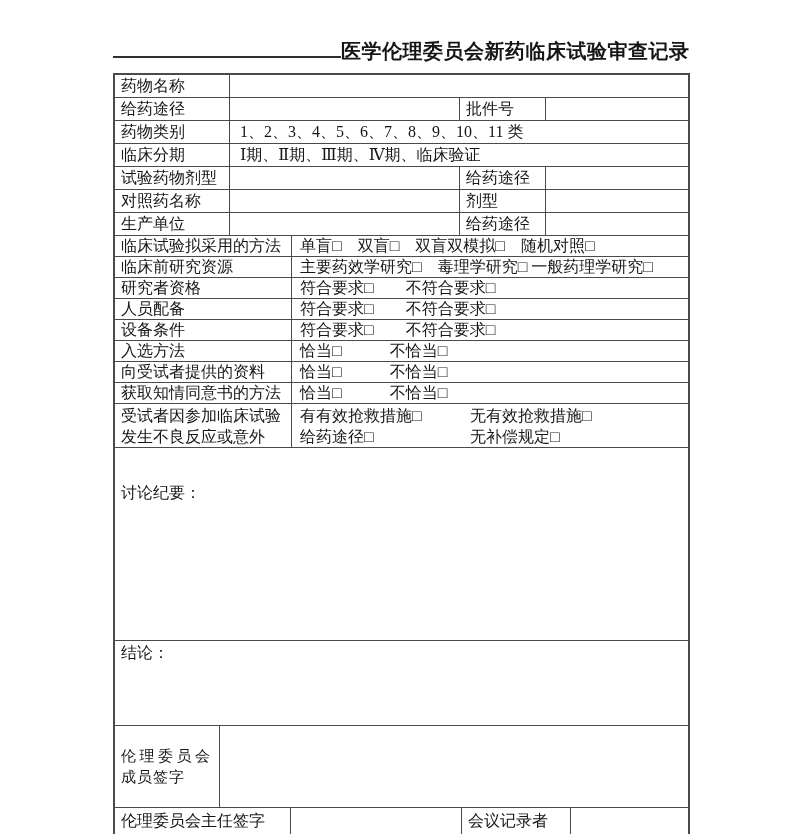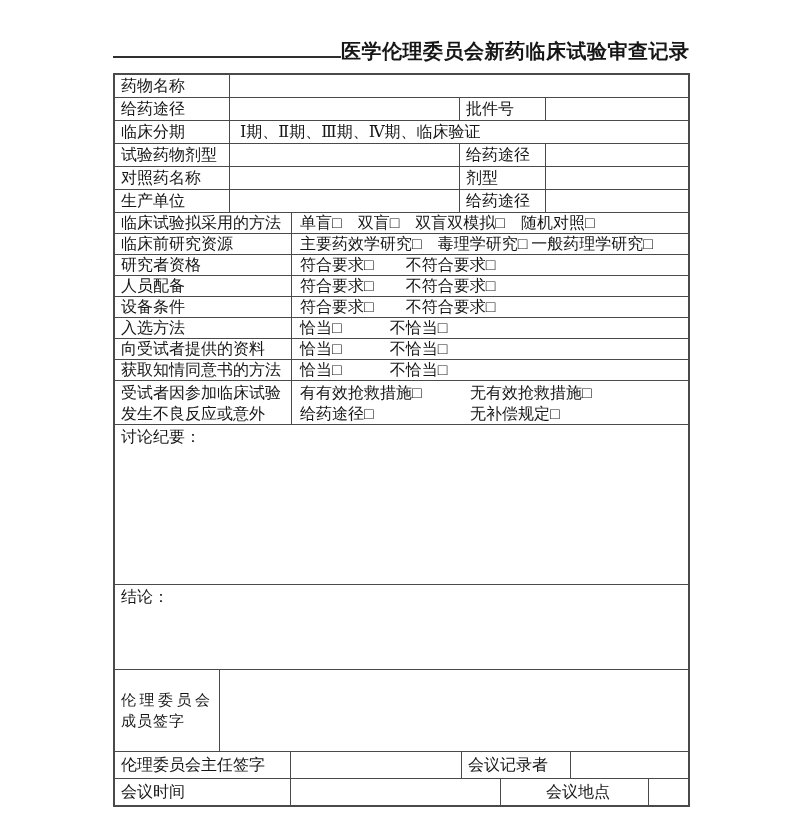--- a/index.html
+++ b/index.html
@@ -52,21 +52,21 @@
   .w105 { width: 105px; flex: none; }
   .w164 { width: 176px; flex: none; }
   .w171 { width: 171px; flex: none; }
   .w109 { width: 109px; flex: none; }
   .fill { flex: 1 1 auto; }
 
   
   .h23  { height: 23px; }
   .h21  { height: 21px; }
   .h44  { height: 44px; }
-  .h160 { height: 160px; }
+  .h160 { height: 160px; margin-top: 33px; }
   .h85  { height: 85px; }
   .h82  { height: 82px; }
   .h27  { height: 27px; }
   .h26  { height: 26px; gap: 39px; }
 
   .opt-a { display: inline-block; width: 170px; }
   .sig-line1 { letter-spacing: 3.5px; font-size: 15px; }
   .sig-line2 { letter-spacing: 1px; font-size: 15px; }
 </style>
 </head>
@@ -85,20 +85,24 @@
       <div class="cell fill"></div>
     </div>
 
     <div class="row h23">
       <div class="cell w115">给药途径</div>
       <div class="cell w230"></div>
       <div class="cell w86">批件号</div>
       <div class="cell fill"></div>
     </div>
 
+    <div class="row h23">
+      <div class="cell w115">药物类别</div>
+      <div class="cell fill val">1、2、3、4、5、6、7、8、9、10、11 类</div>
+    </div>
 
     <div class="row h23">
       <div class="cell w115">临床分期</div>
       <div class="cell fill val">Ⅰ期、Ⅱ期、Ⅲ期、Ⅳ期、临床验证</div>
     </div>
 
     <div class="row h23">
       <div class="cell w115">试验药物剂型</div>
       <div class="cell w230"></div>
       <div class="cell w86">给药途径</div>

